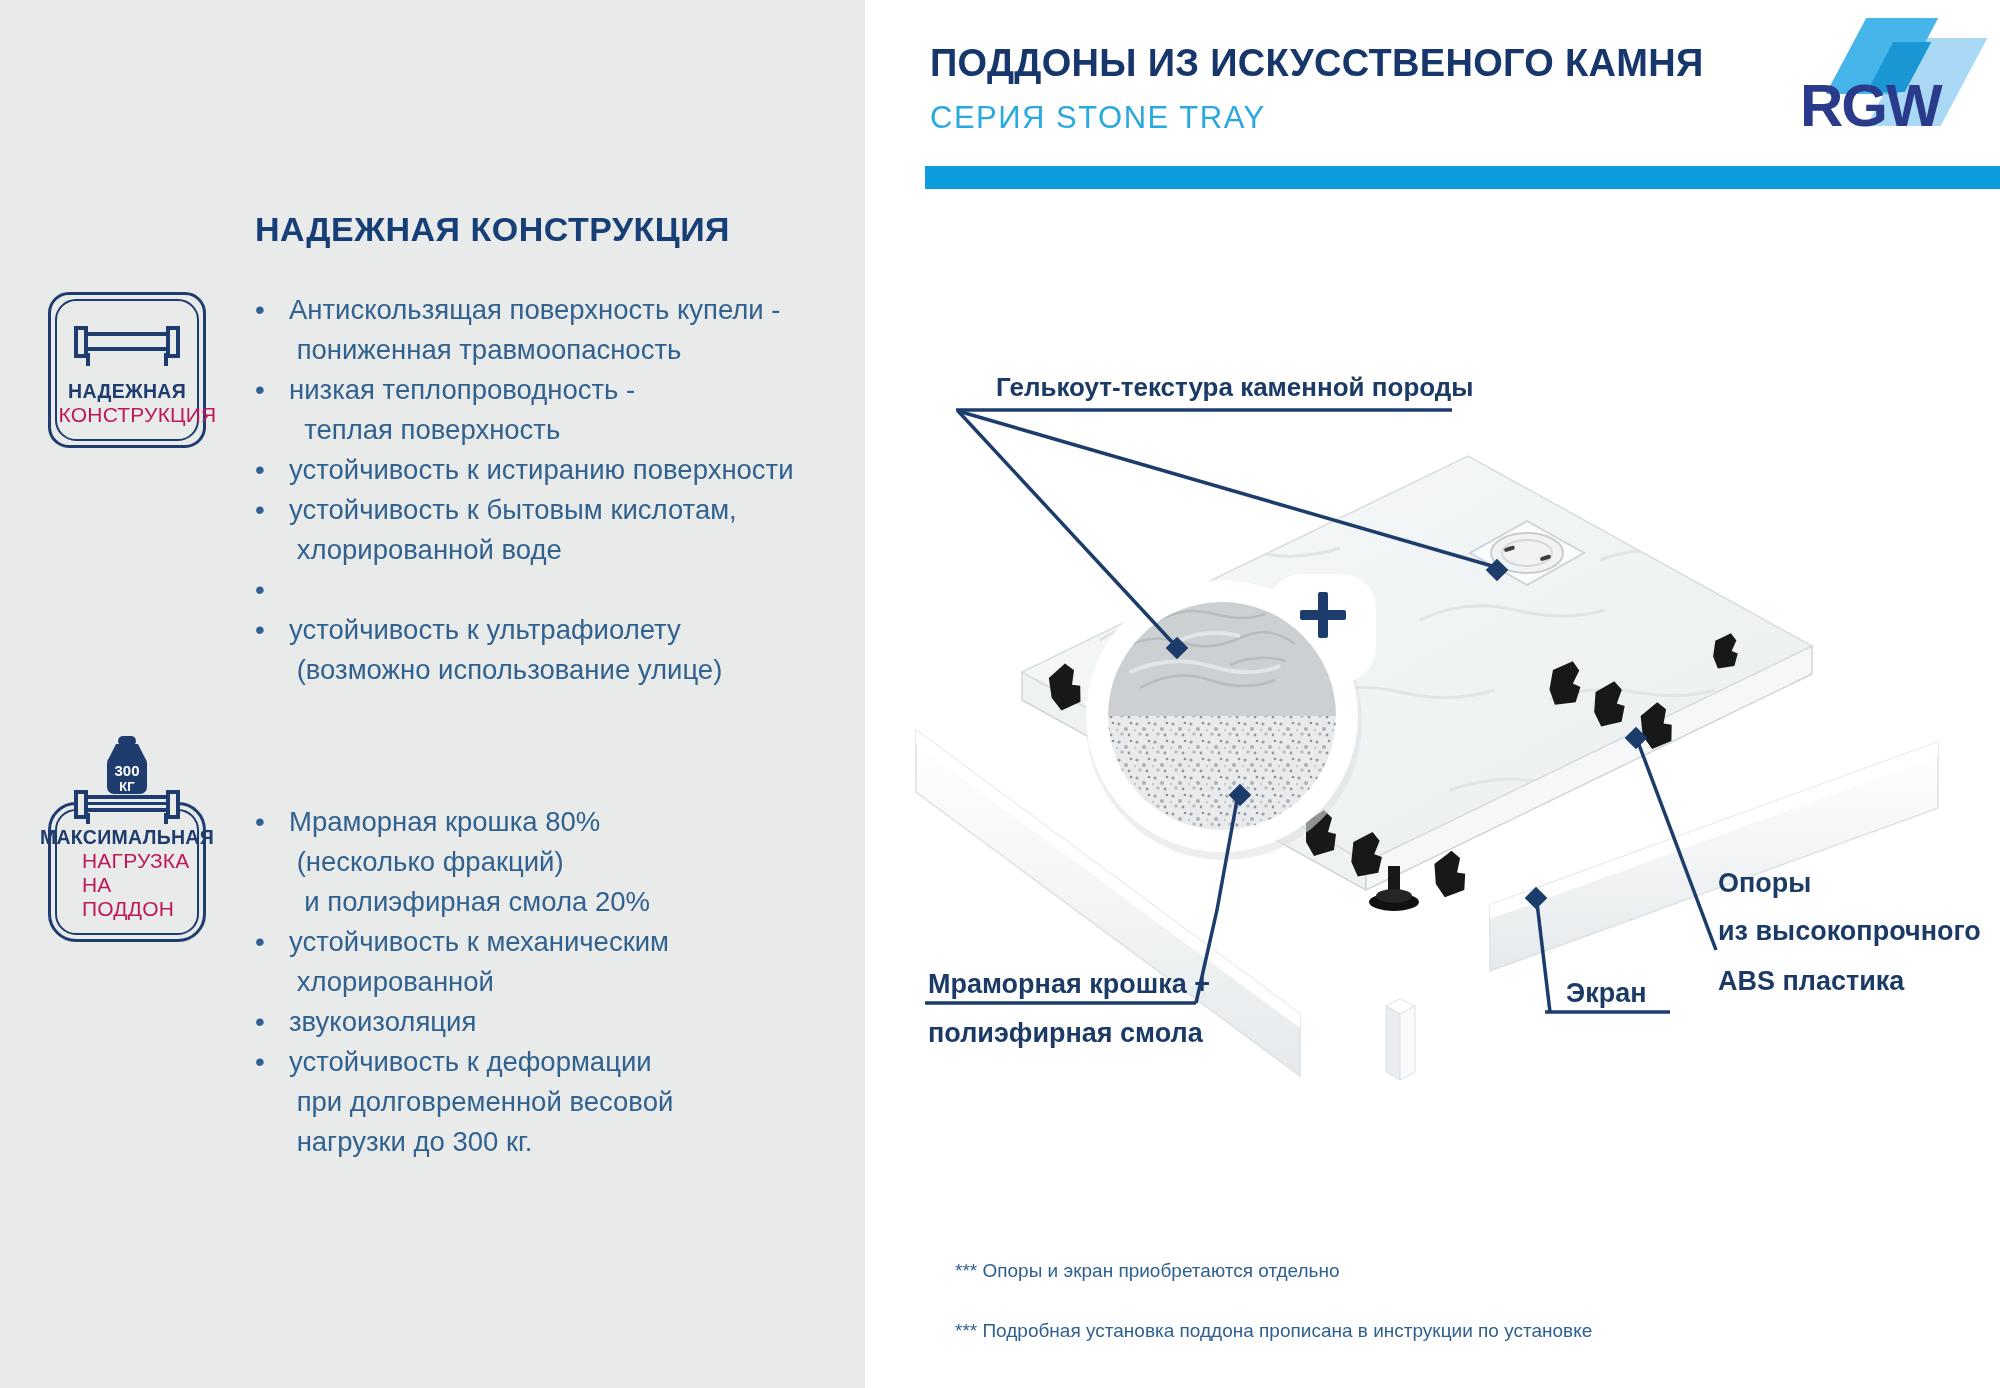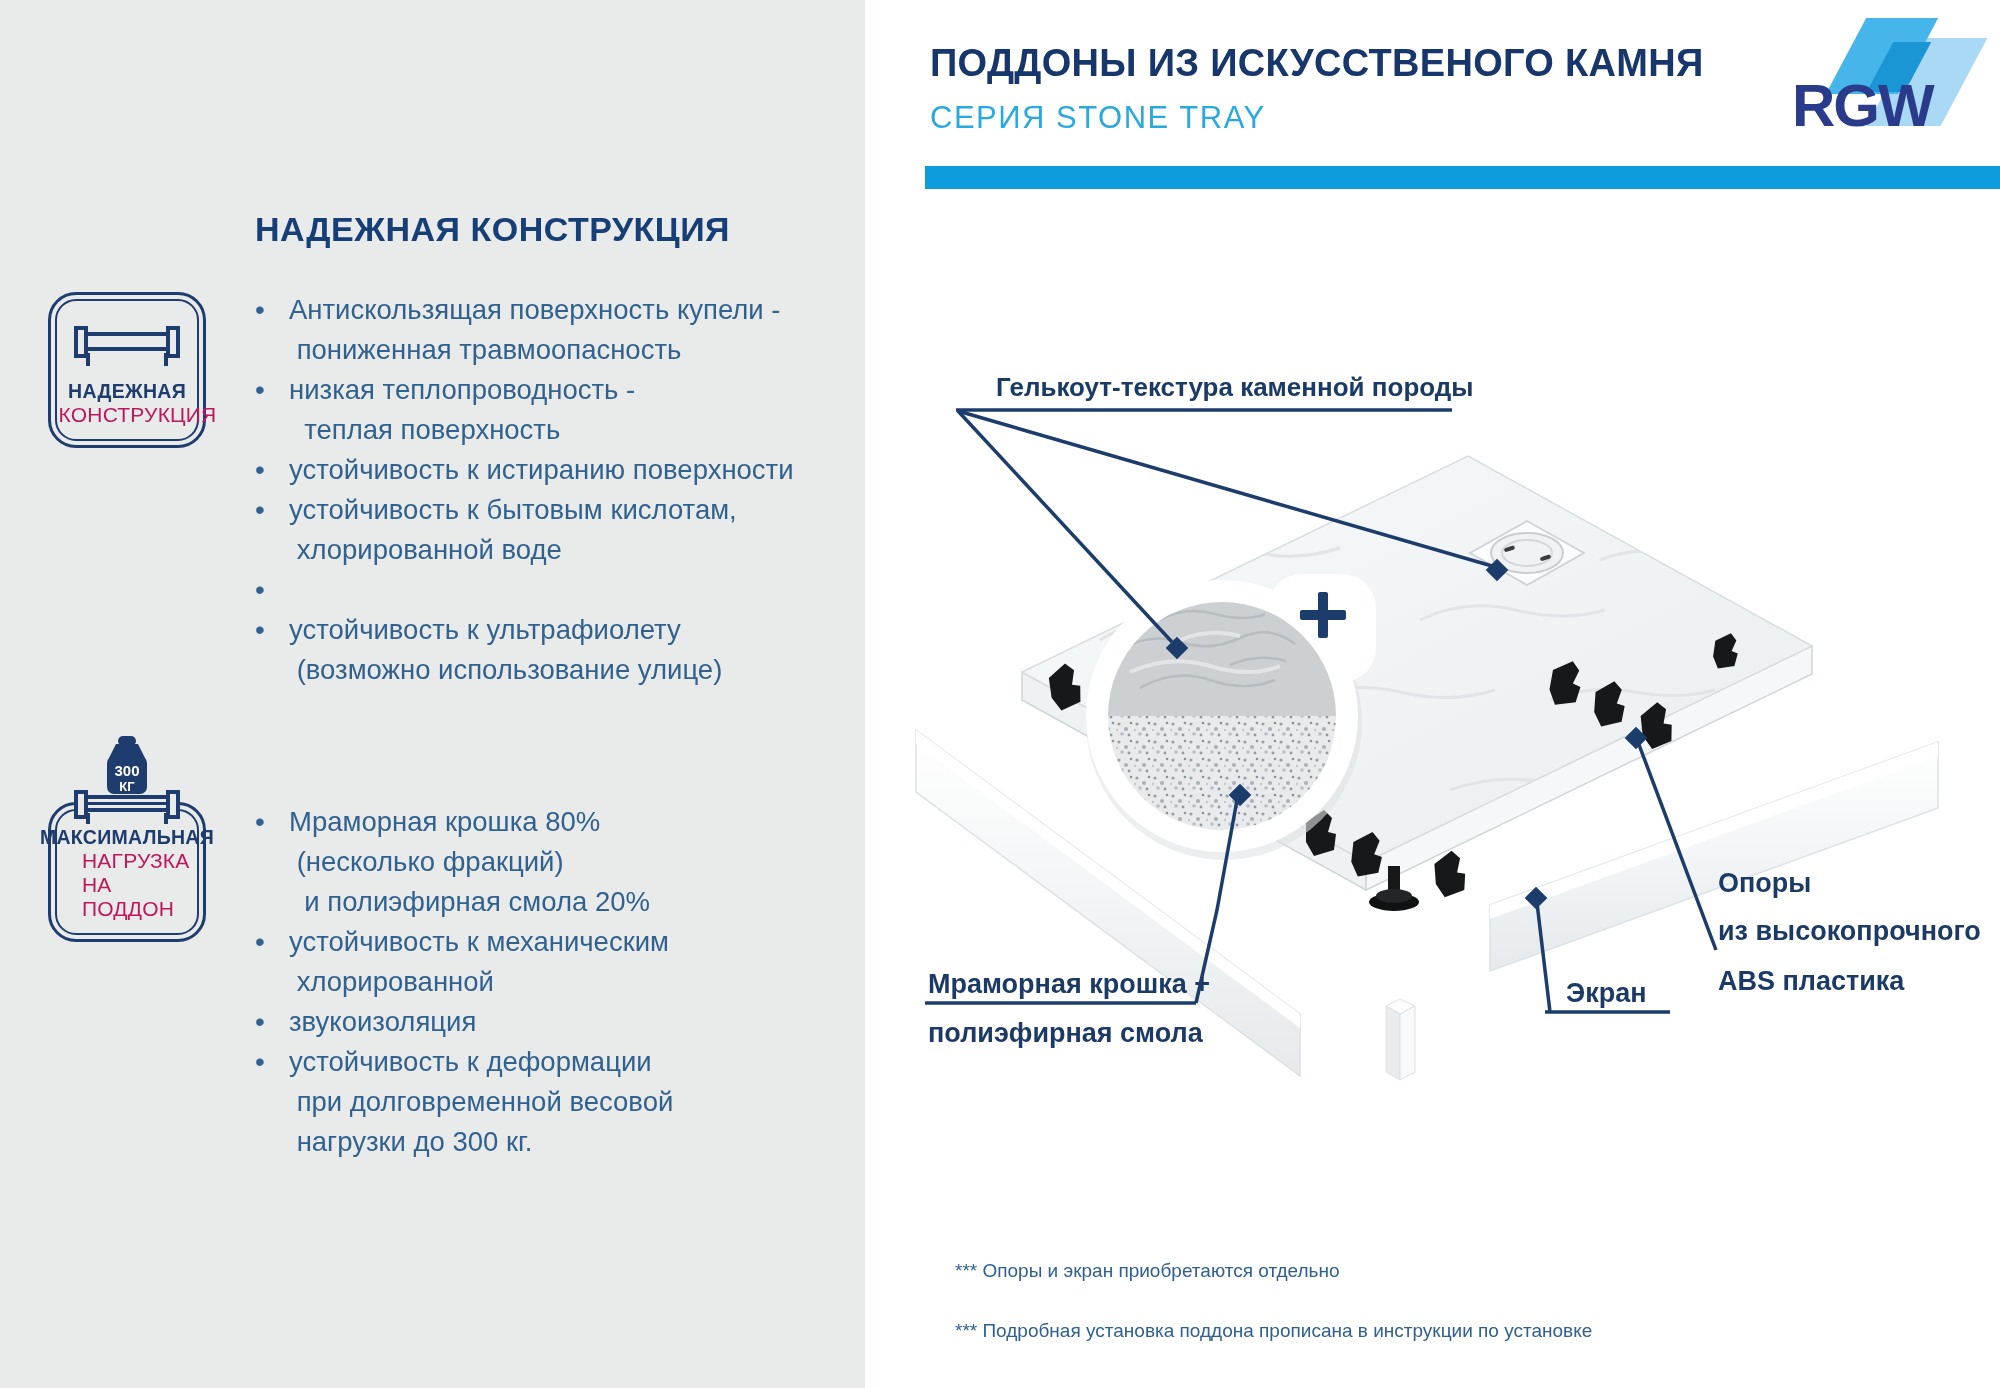--- a/index.html
+++ b/index.html
@@ -13,36 +13,36 @@
   .list-construction{top:290px;}
   .list-material{top:802px;}
   .bullet-item{display:flex;align-items:flex-start;}
   .bullet-dot{color:#31628f;font-size:28px;line-height:40px;width:34px;flex:0 0 34px;}
   .bullet-lines{font-size:27.5px;line-height:40px;color:#31628f;}
   .bullet-lines div{white-space:pre;}
   
   .badge{left:48px;width:158px;border:3px solid #1e3c6e;border-radius:28px;padding:4px;box-sizing:border-box;background:transparent;}
   .badge-inner{border:2px solid #1e3c6e;border-radius:21px;height:100%;display:flex;flex-direction:column;
     align-items:center;justify-content:flex-end;box-sizing:border-box;padding:10px 4px 12px 4px;}
-  .badge1{top:292px;height:156px;}
+  .badge1{top:292px;height:156px;border-radius:21px;}
   .badge2{top:802px;height:140px;}
   .badge-icon{flex:1 1 auto;display:flex;align-items:center;justify-content:center;width:100%;}
   .badge-t1{font-size:19.5px;font-weight:bold;color:#1e3c6e;letter-spacing:.3px;}
   .badge-t2{font-size:21px;color:#be185d;letter-spacing:.2px;margin-left:21px;}
   
   .page-title{left:930px;top:42px;font-size:38px;font-weight:bold;color:#17366b;letter-spacing:.3px;}
   .page-subtitle{left:930px;top:100px;font-size:31px;color:#2aa9e0;letter-spacing:1.5px;}
   .accent-bar{left:925px;top:166px;width:1075px;height:23px;background:#0d9ddf;}
   
   .logo{left:1788px;top:12px;width:190px;height:130px;}
   .lg-par{position:absolute;transform:skewX(-28deg);}
   .lg-pale{left:102px;top:26px;width:74px;height:88px;background:#a9d9f5;}
   .lg-bright{left:58px;top:6px;width:72px;height:76px;background:#45b5ea;}
   .lg-mid{left:92px;top:30px;width:38px;height:50px;background:#1a96d4;}
-  .lg-text{position:absolute;left:4px;bottom:2px;font-size:60px;font-weight:bold;color:#2b3b8c;letter-spacing:-2px;}
+  .lg-text{position:absolute;left:12px;bottom:2px;font-size:60px;font-weight:bold;color:#2b3b8c;letter-spacing:-2px;}
   
   .footnote{left:955px;font-size:19px;color:#2f6090;}
   .fn1{top:1260px;}
   .fn2{top:1320px;}
   
   .diagram{left:700px;top:330px;width:1300px;height:920px;}
   svg text.callout{font-family:"Liberation Sans",sans-serif;font-weight:bold;fill:#1c3a66;}
 </style>
 </head>
 <body>

